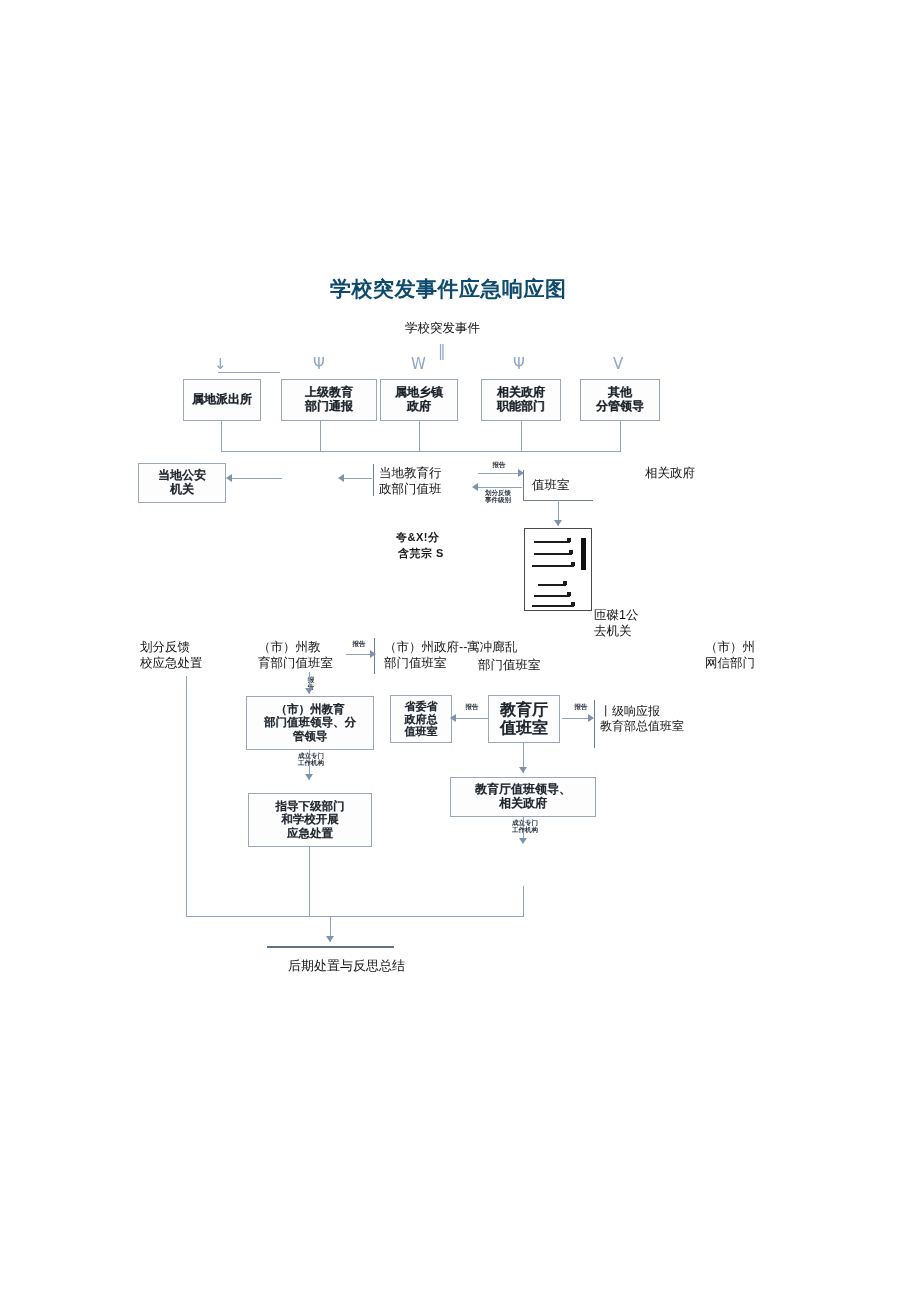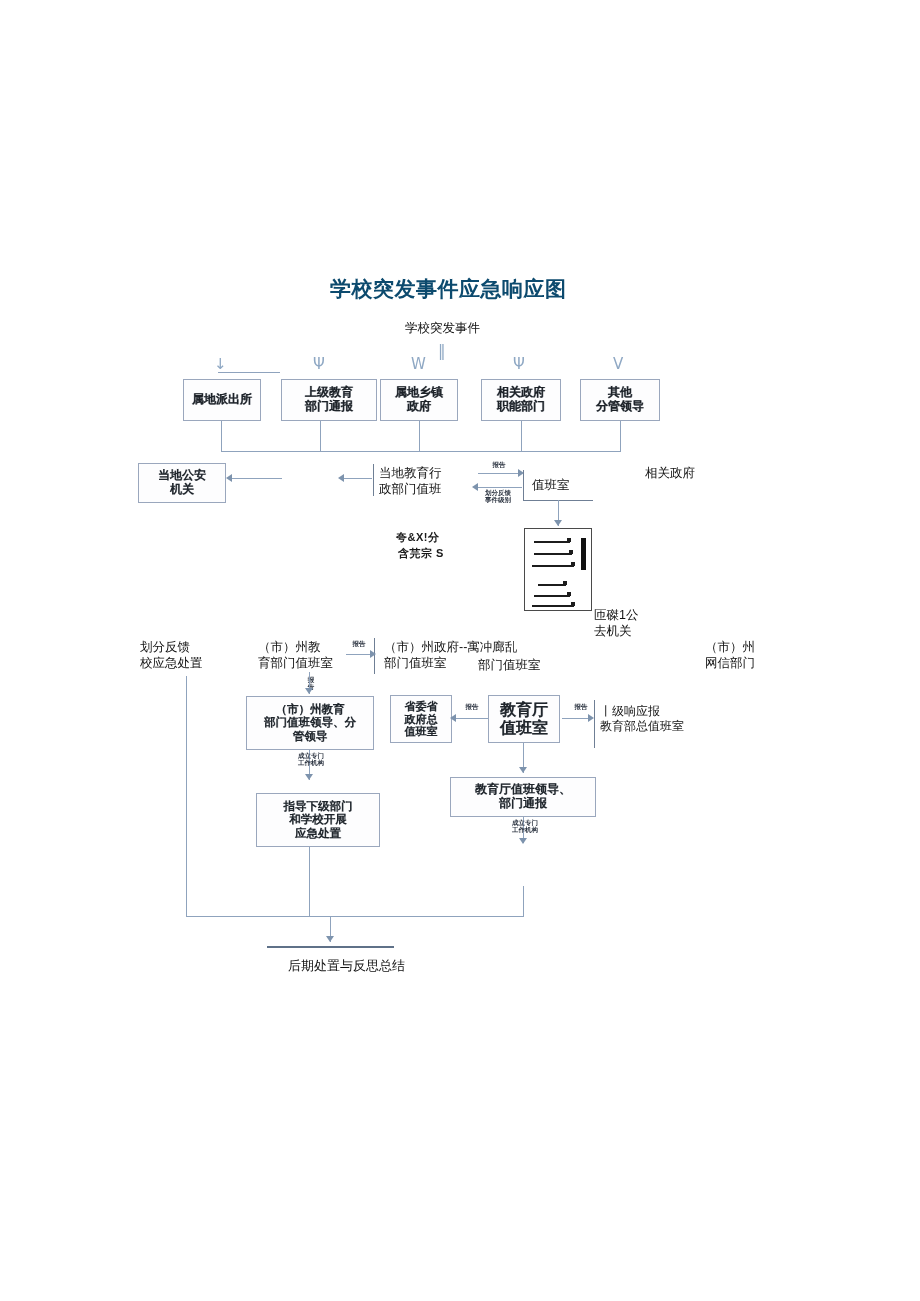--- a/index.html
+++ b/index.html
@@ -244,21 +244,21 @@
     <span class="inner smudge2" style="white-space:pre-line">（市）州教育
 部门值班领导、分
 管领导</span>
   </div>
 
   <div class="abs vline" style="left:309px;top:750px;height:30px;"></div>
   <div class="abs tiny" style="left:288px;top:752px;width:46px;">成立专门
 工作机构</div>
   <div class="abs arrowdown" style="left:305px;top:774px;"></div>
 
-  <div class="abs box" style="left:256px;top:793px;width:124px;height:54px;font-size:11.5px;">
+  <div class="abs box" style="left:248px;top:793px;width:124px;height:54px;font-size:11.5px;">
     <span class="inner smudge2" style="white-space:pre-line">指导下级部门
 和学校开展
 应急处置</span>
   </div>
 
   <div class="abs vline" style="left:309px;top:847px;height:69px;"></div>
 
   <div class="abs box" style="left:390px;top:695px;width:62px;height:48px;font-size:11px;">
     <span class="inner smudge2" style="white-space:pre-line">省委省
 政府总
@@ -280,21 +280,21 @@
   <div class="abs vline dark" style="left:594px;top:700px;height:48px;"></div>
 
   <div class="abs lbl small" style="left:600px;top:704px;width:130px;">丨级响应报
 教育部总值班室</div>
 
   <div class="abs vline" style="left:523px;top:743px;height:30px;"></div>
   <div class="abs arrowdown" style="left:519px;top:767px;"></div>
 
   <div class="abs box" style="left:450px;top:777px;width:146px;height:40px;font-size:12px;">
     <span class="inner smudge2" style="white-space:pre-line">教育厅值班领导、
-部门通报</span>
+相关政府</span>
   </div>
 
   <div class="abs vline" style="left:523px;top:817px;height:26px;"></div>
   <div class="abs tiny" style="left:502px;top:819px;width:46px;">成立专门
 工作机构</div>
   <div class="abs arrowdown" style="left:519px;top:838px;"></div>
 
 
   <div class="abs vline" style="left:523px;top:886px;height:30px;"></div>
 

